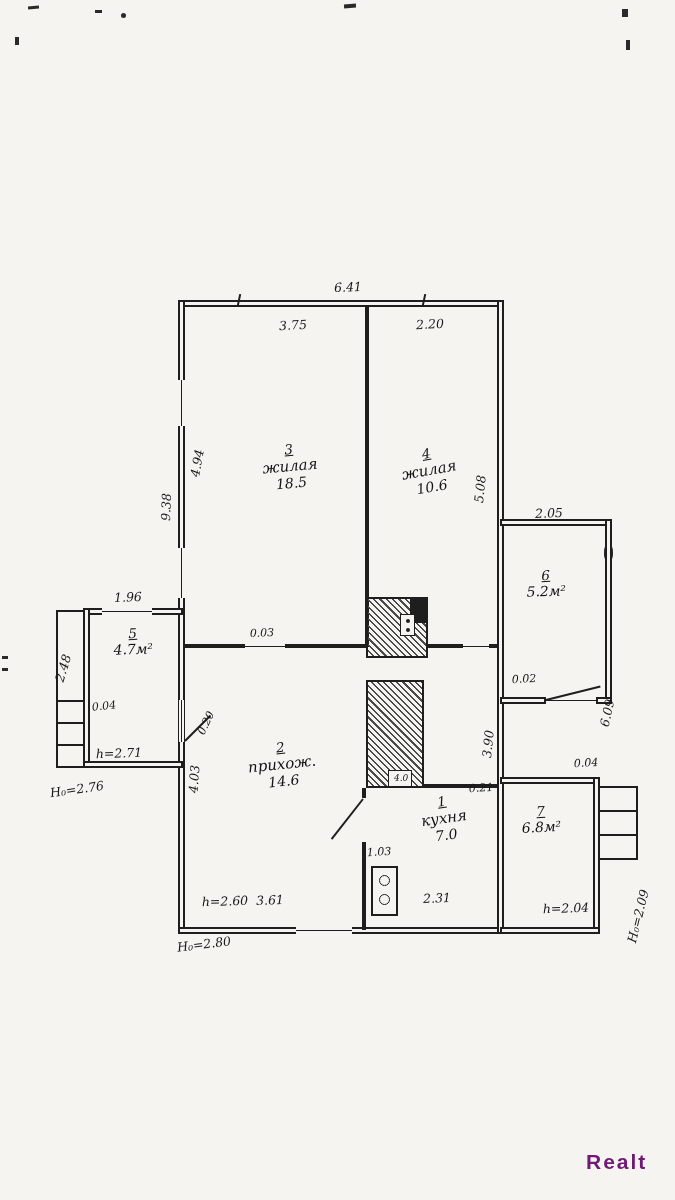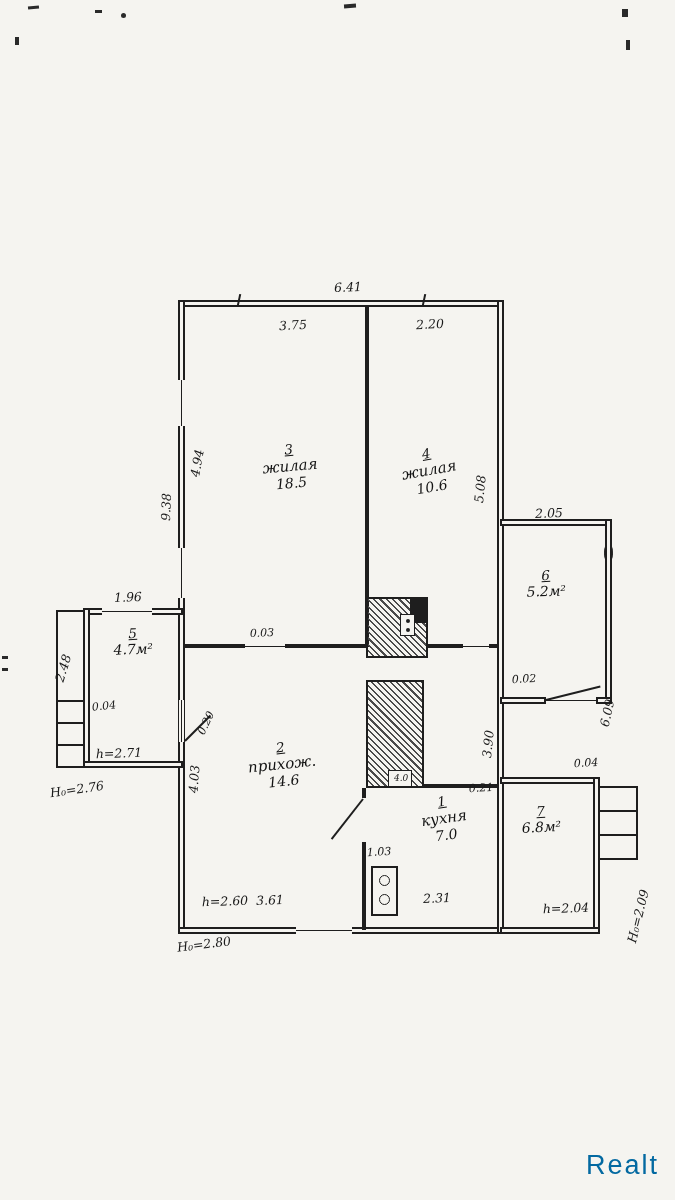--- a/index.html
+++ b/index.html
@@ -35,22 +35,22 @@
   
   .room-label{position:absolute;text-align:center;color:#141414;line-height:1.12;
               font:italic 15px "DejaVu Serif",serif;white-space:nowrap;}
   .rnum{display:block;font-size:13.5px;text-decoration:underline;}
   .rname{display:block;}
   .rname:empty{display:none;}
   .rarea{display:block;font-size:14px;}
   .furnace-mark{position:absolute;font:italic 9px "DejaVu Serif",serif;color:#1a1a1a;text-align:right;}
 
   .artifact{position:absolute;background:#2a2a2a;}
-  .watermark{position:absolute;font-family:"Liberation Sans",sans-serif;font-weight:normal;
-             font-size:27px;letter-spacing:2px;color:#0369a1;}
+  .watermark{position:absolute;font-family:"Liberation Sans",sans-serif;font-weight:bold;
+             font-size:21px;letter-spacing:2px;color:#701a75;}
 </style>
 </head>
 <body>
 
 <div id="page">
 
   <div class="artifact" style="left:28px;top:6px;width:11px;height:3px;transform:rotate(-6deg);"></div>
   <div class="artifact" style="left:95px;top:10px;width:7px;height:3px;"></div>
   <div class="artifact" style="left:121px;top:13px;width:5px;height:5px;border-radius:50%;"></div>
   <div class="artifact" style="left:344px;top:4px;width:12px;height:4px;transform:rotate(-4deg);"></div>

